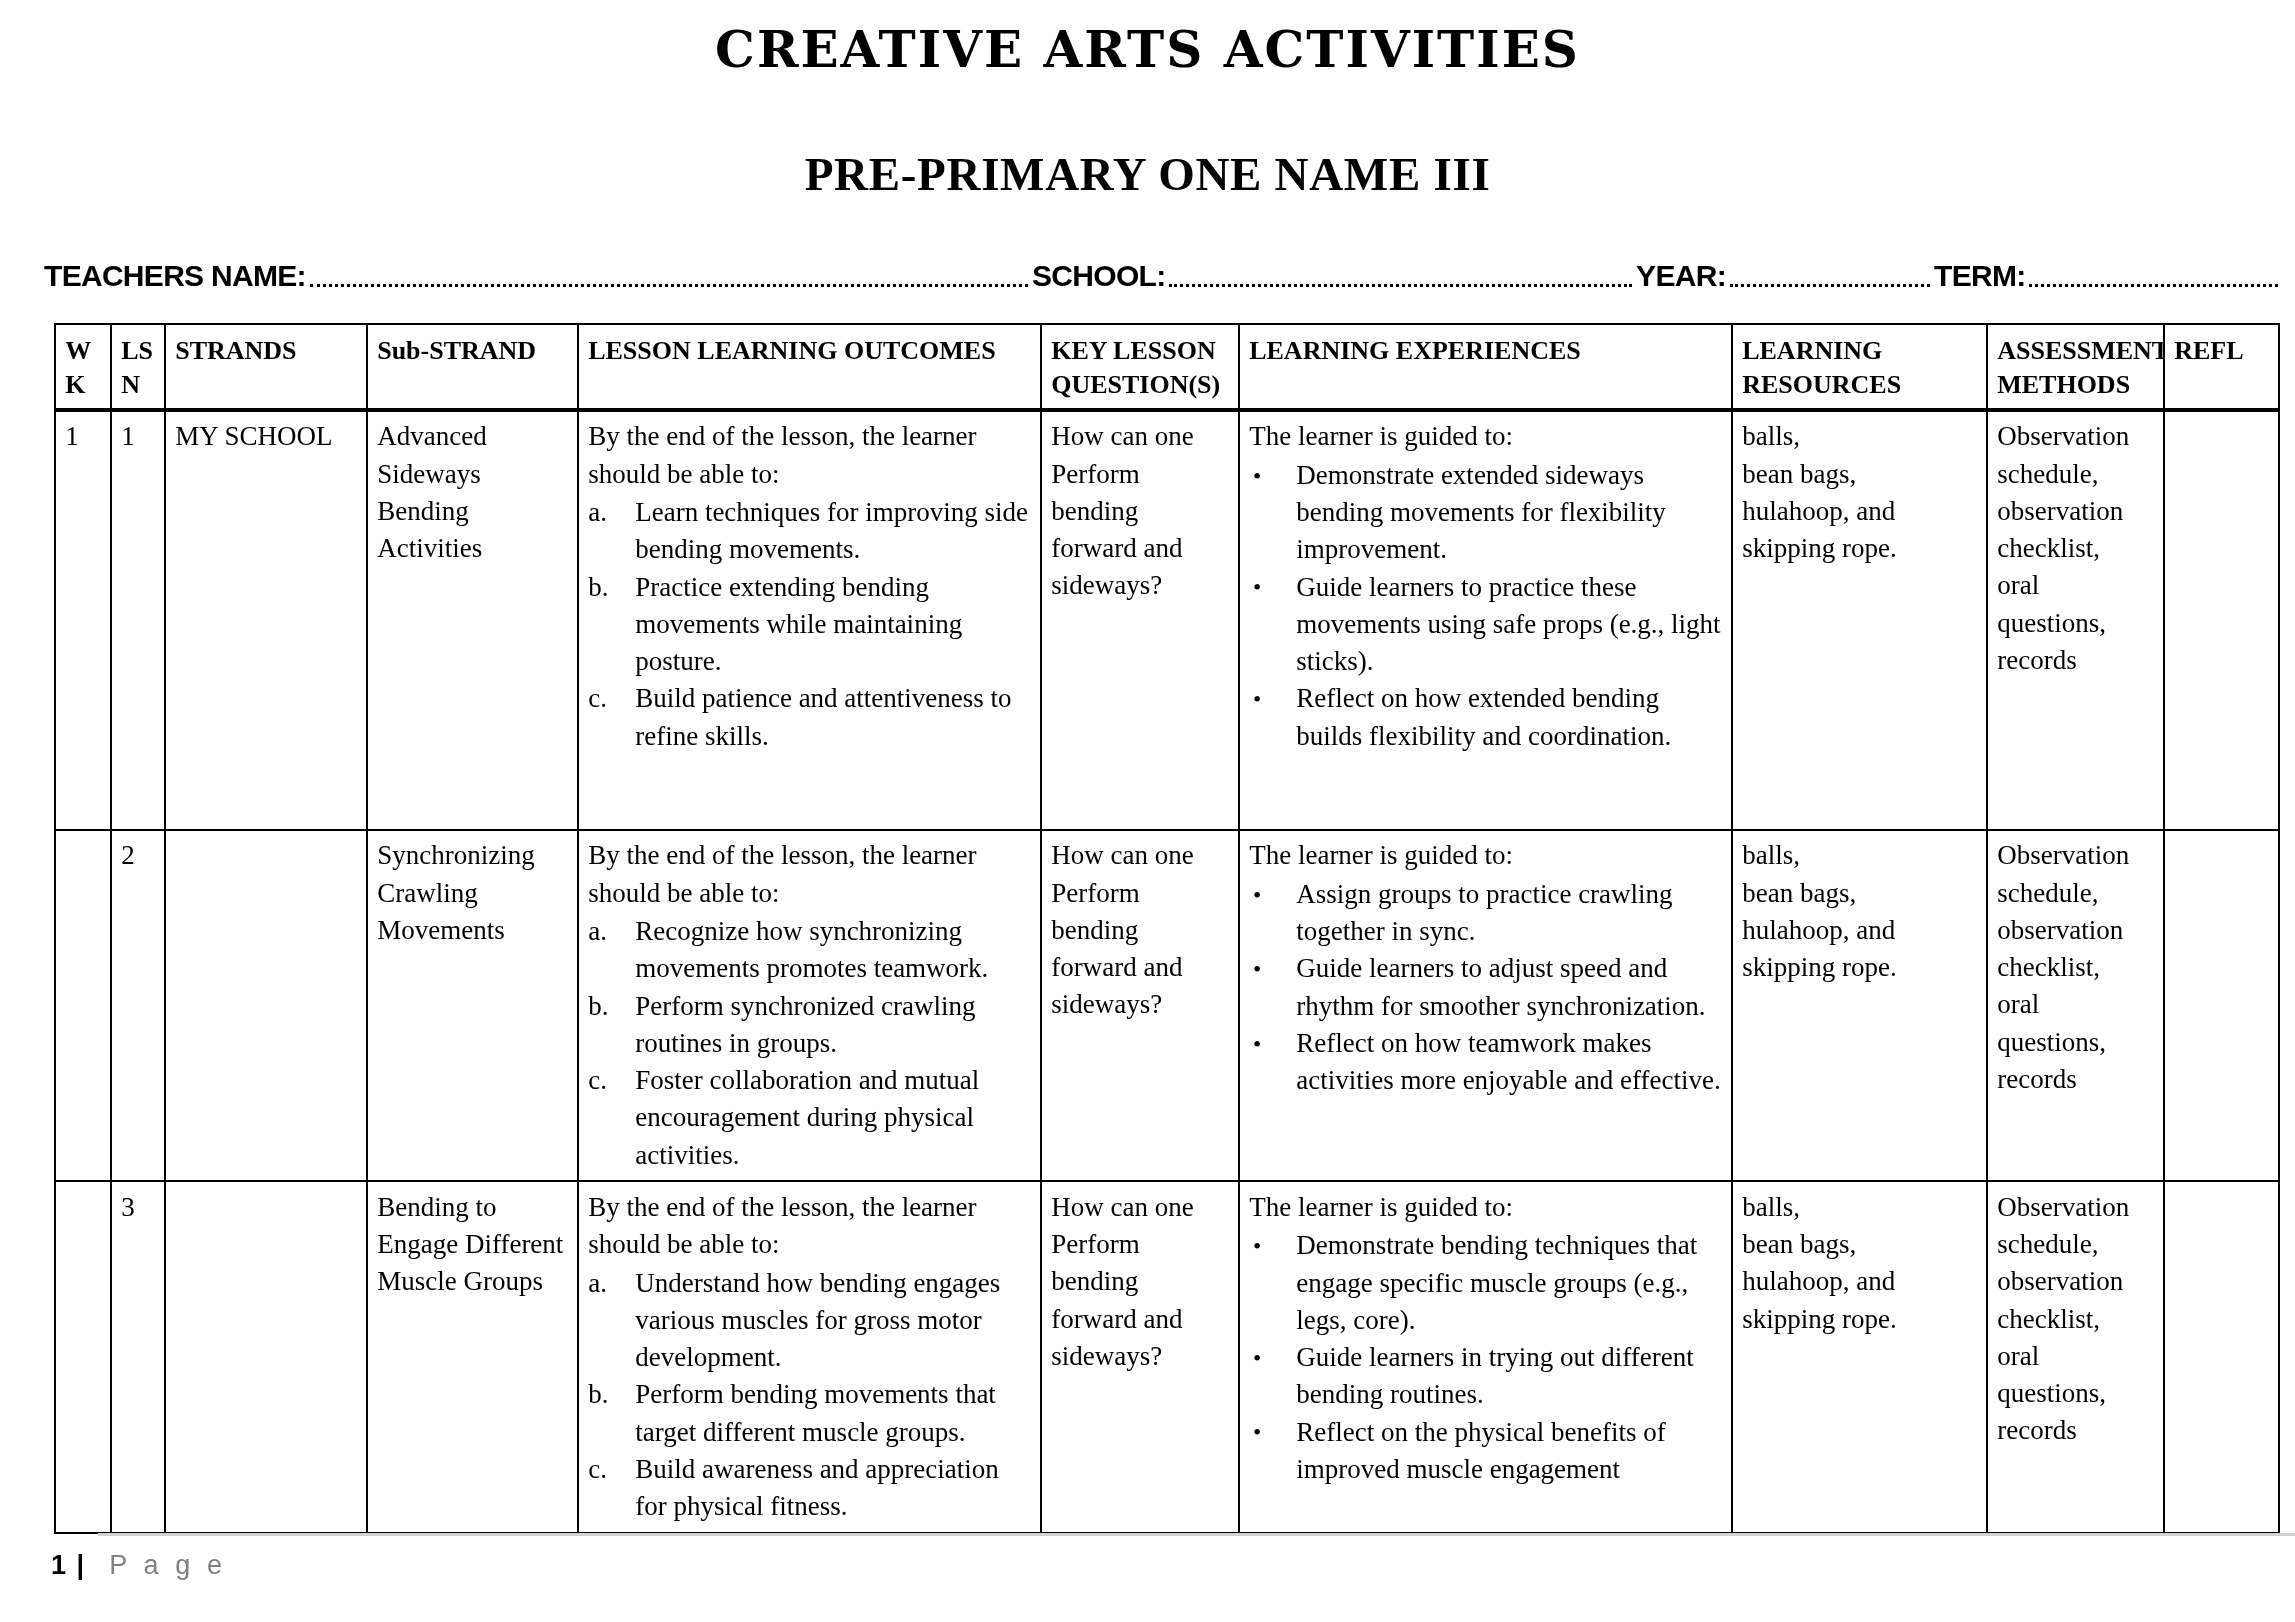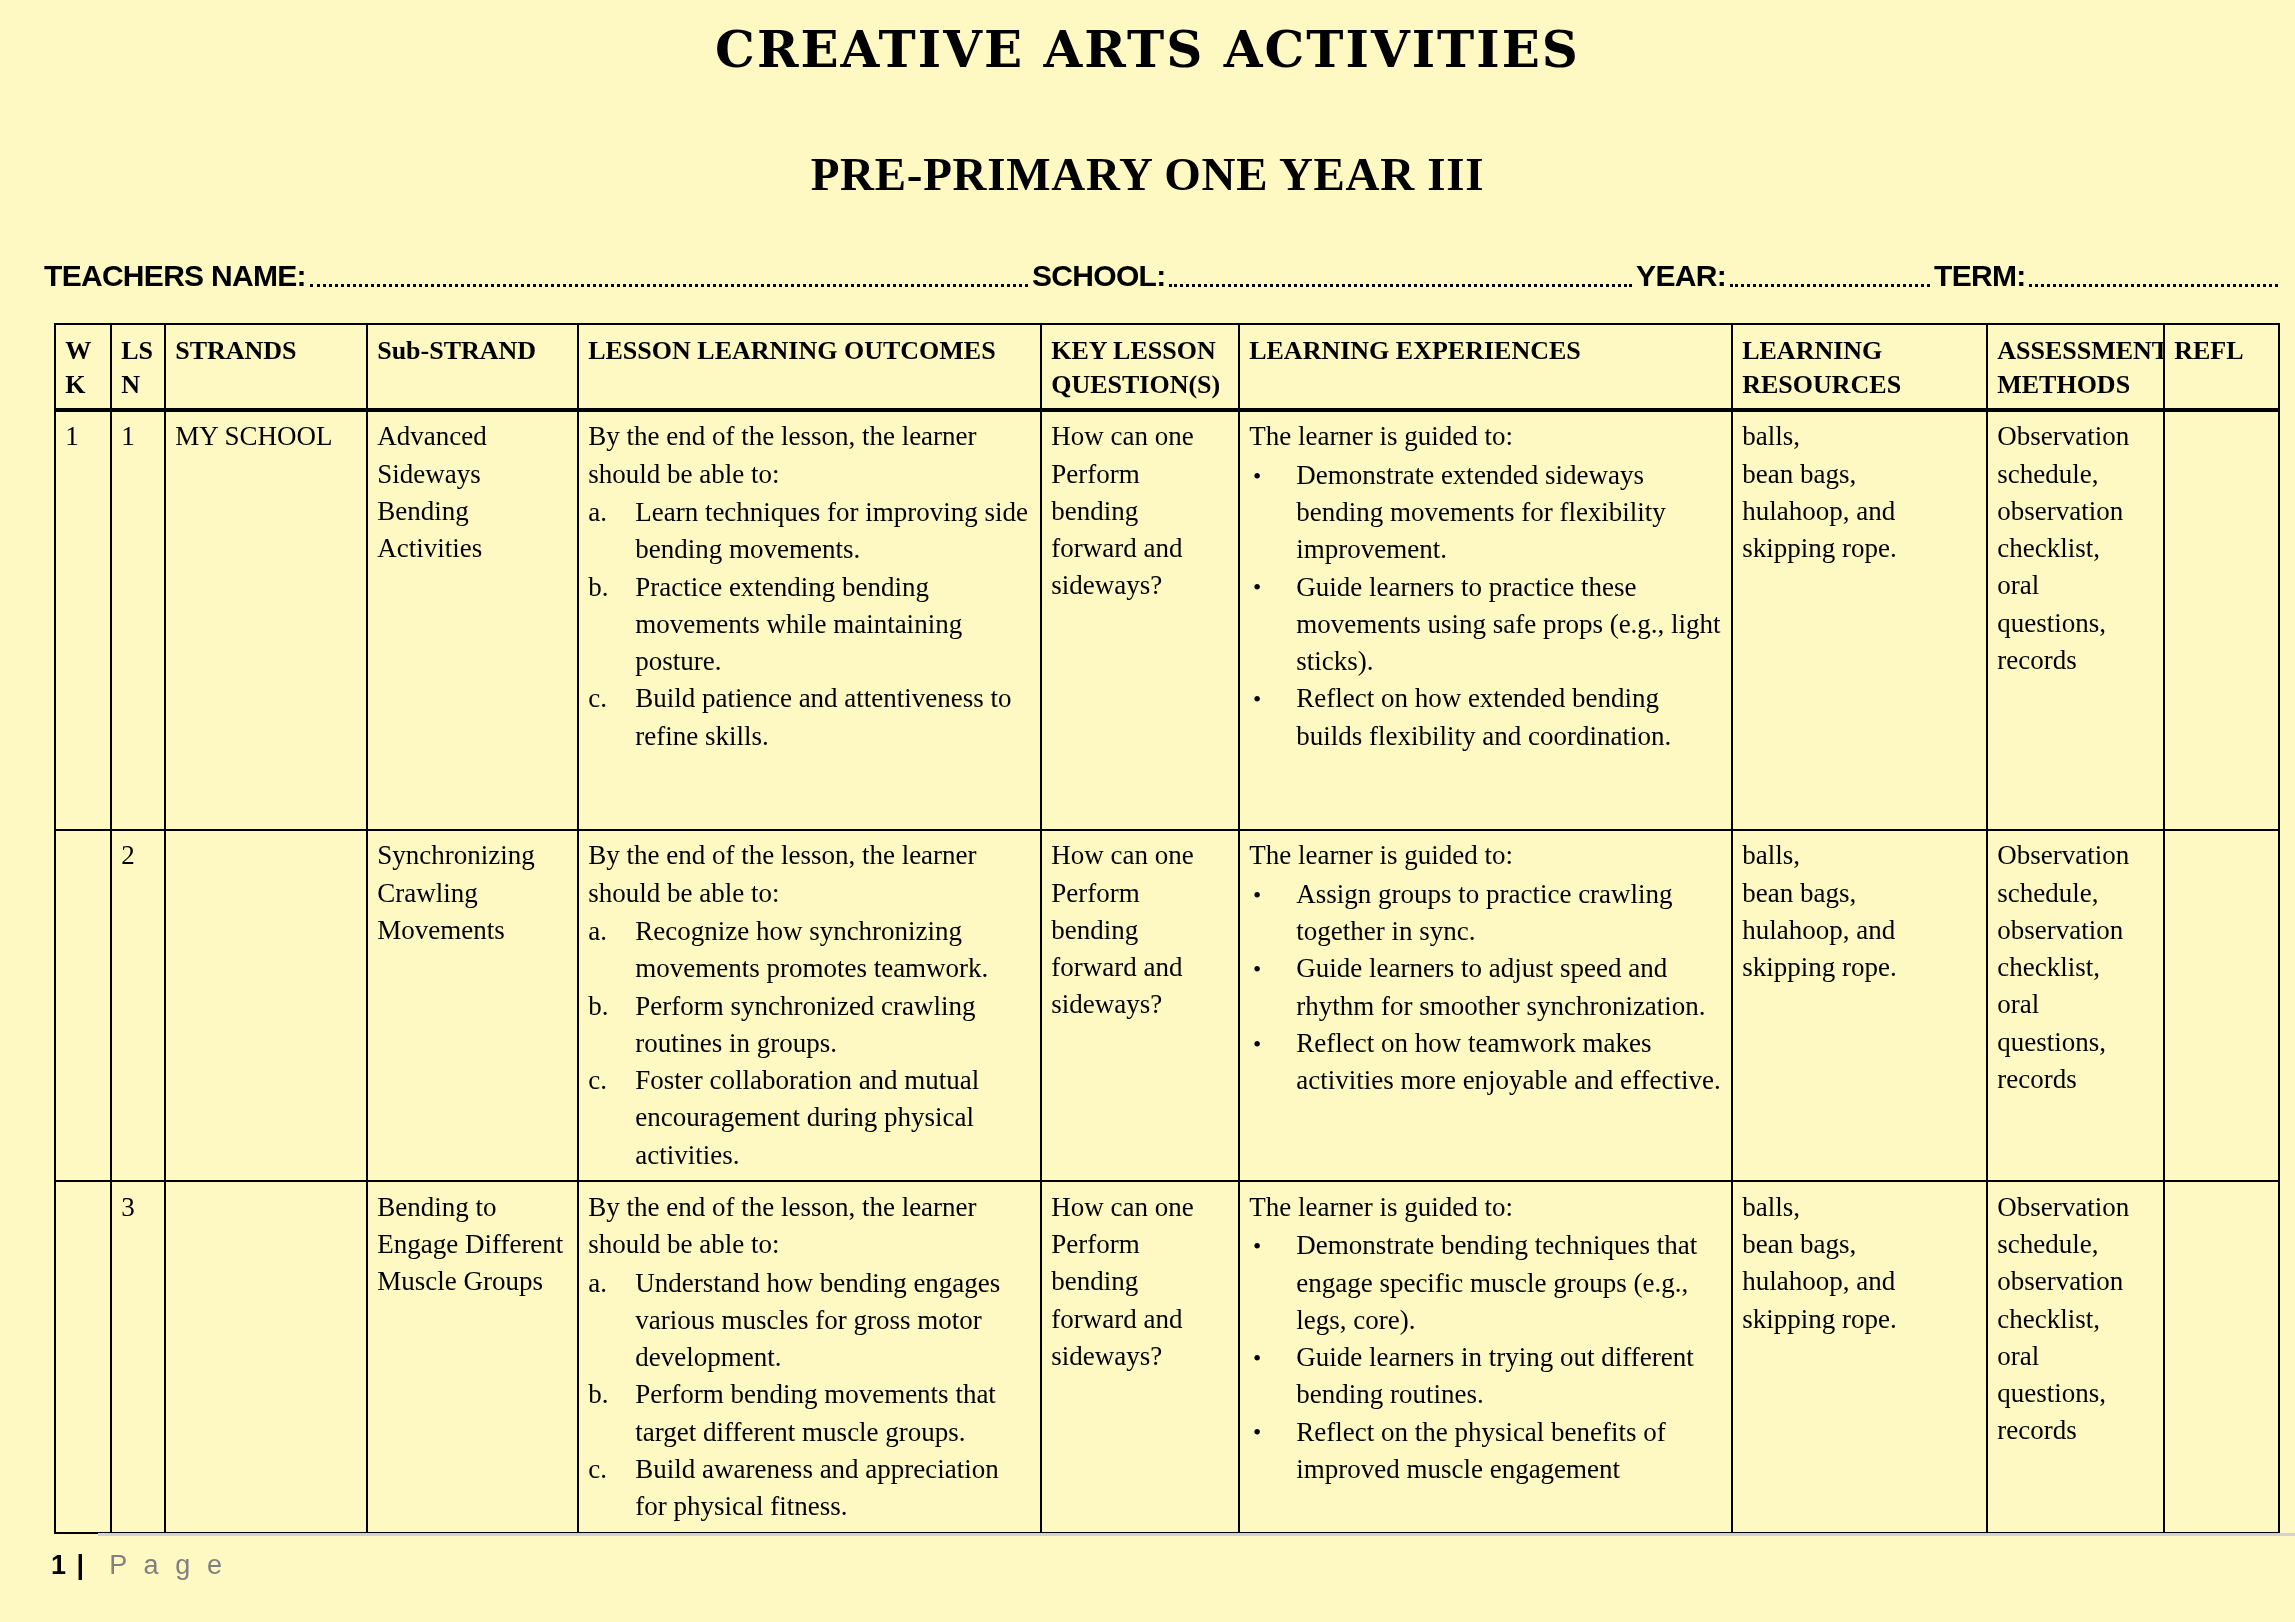--- a/index.html
+++ b/index.html
@@ -1,21 +1,21 @@
 <!DOCTYPE html>
 <html style="font-size:10.5px"><head>
 <meta charset="utf-8">
 <style>
   * { margin: 0; padding: 0; box-sizing: border-box; }
   html, body { background: #e8e8e8; }
   .page {
     position: relative;
     width: 2295px;
     height: 1623px;
-    background: #fef9c3;
+    background: #ffffff;
     font-family: "Liberation Serif", serif;
     color: #000;
     overflow: hidden;
   }
   .title {
     margin-top: 19.6px;
     text-align: center;
     font-family: "DejaVu Serif", serif;
     font-weight: bold;
     font-size: 50px;
@@ -110,21 +110,21 @@
   .footer .num { font-weight: bold; color: #000; }
   .footer .sep { font-weight: bold; color: #000; margin: 0 9.2px 0 10.5px; }
   .footer .word { color: #808080; letter-spacing: 4.6px; margin-left: 16px; }
 </style>
 </head>
 <body>
 
 <div class="page">
 
   <div class="title">CREATIVE ARTS ACTIVITIES</div>
-  <div class="subtitle">PRE-PRIMARY ONE YEAR III</div>
+  <div class="subtitle">PRE-PRIMARY ONE NAME III</div>
 
   <div class="info-line">
     <span>TEACHERS NAME:</span>
     <span class="dots dots-1"></span>
     <span>SCHOOL:</span>
     <span class="dots dots-2"></span>
     <span>YEAR:</span>
     <span class="dots dots-3"></span>
     <span>TERM:</span>
     <span class="dots dots-4"></span>

